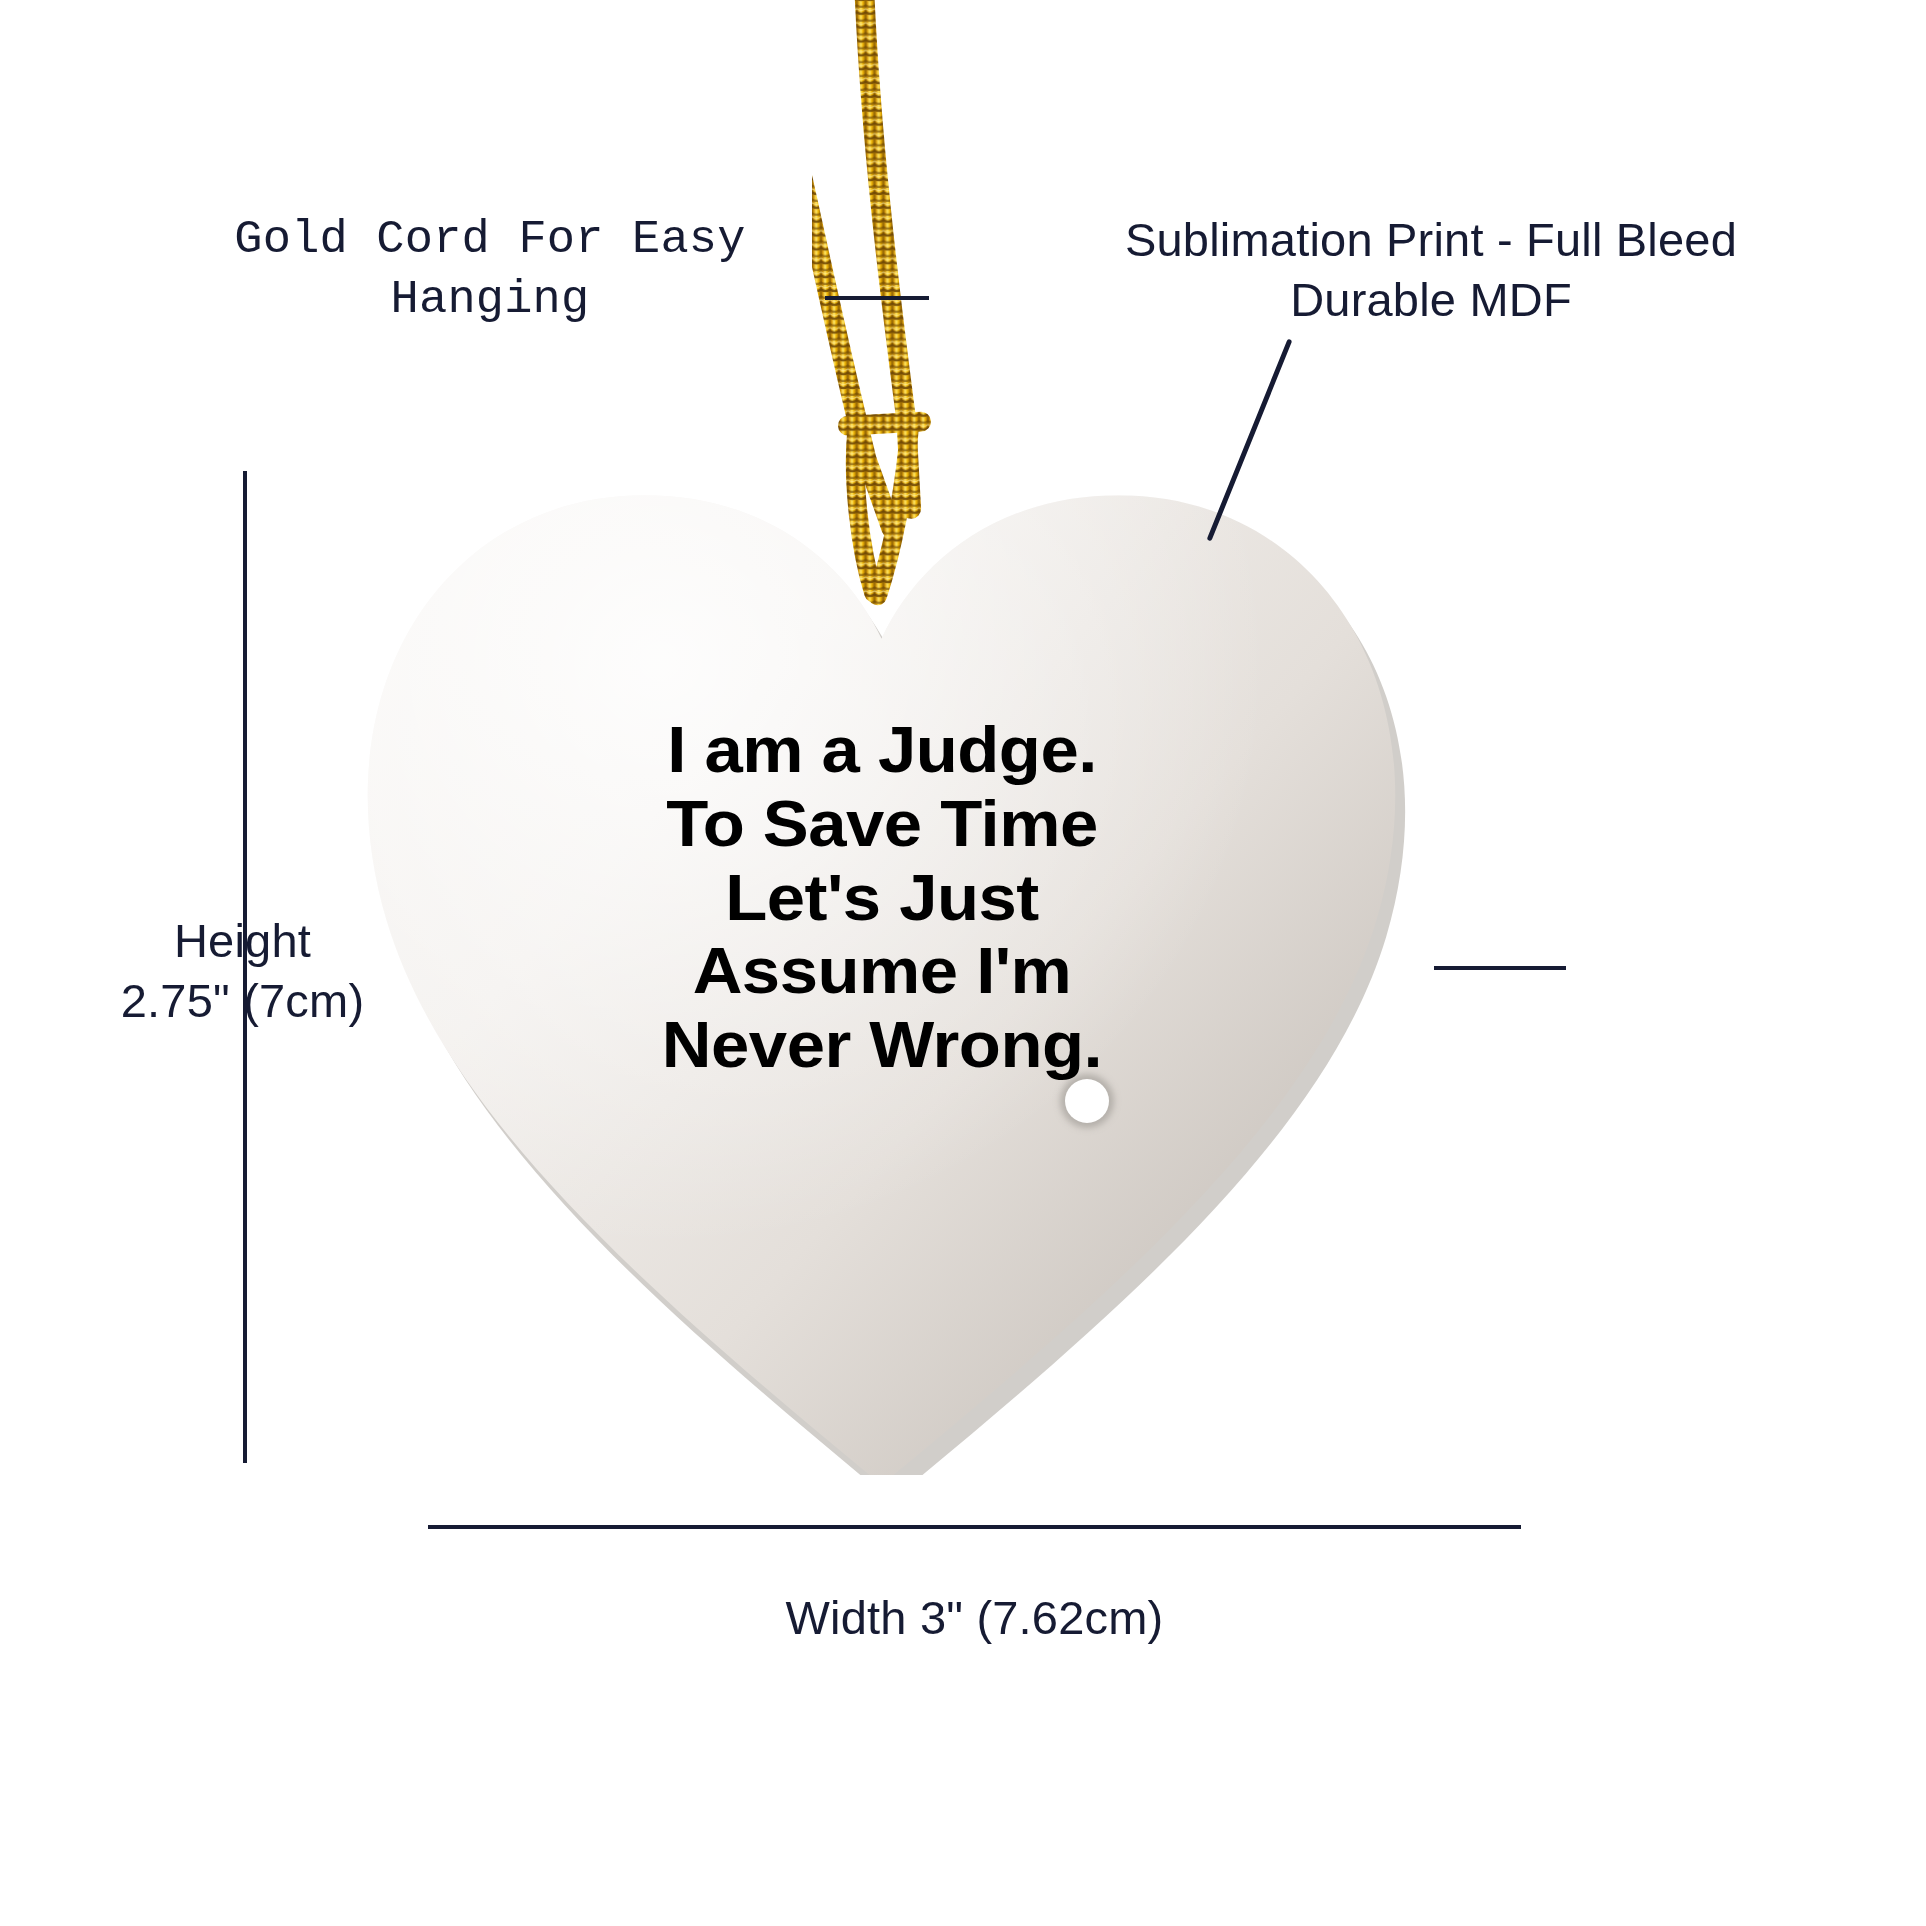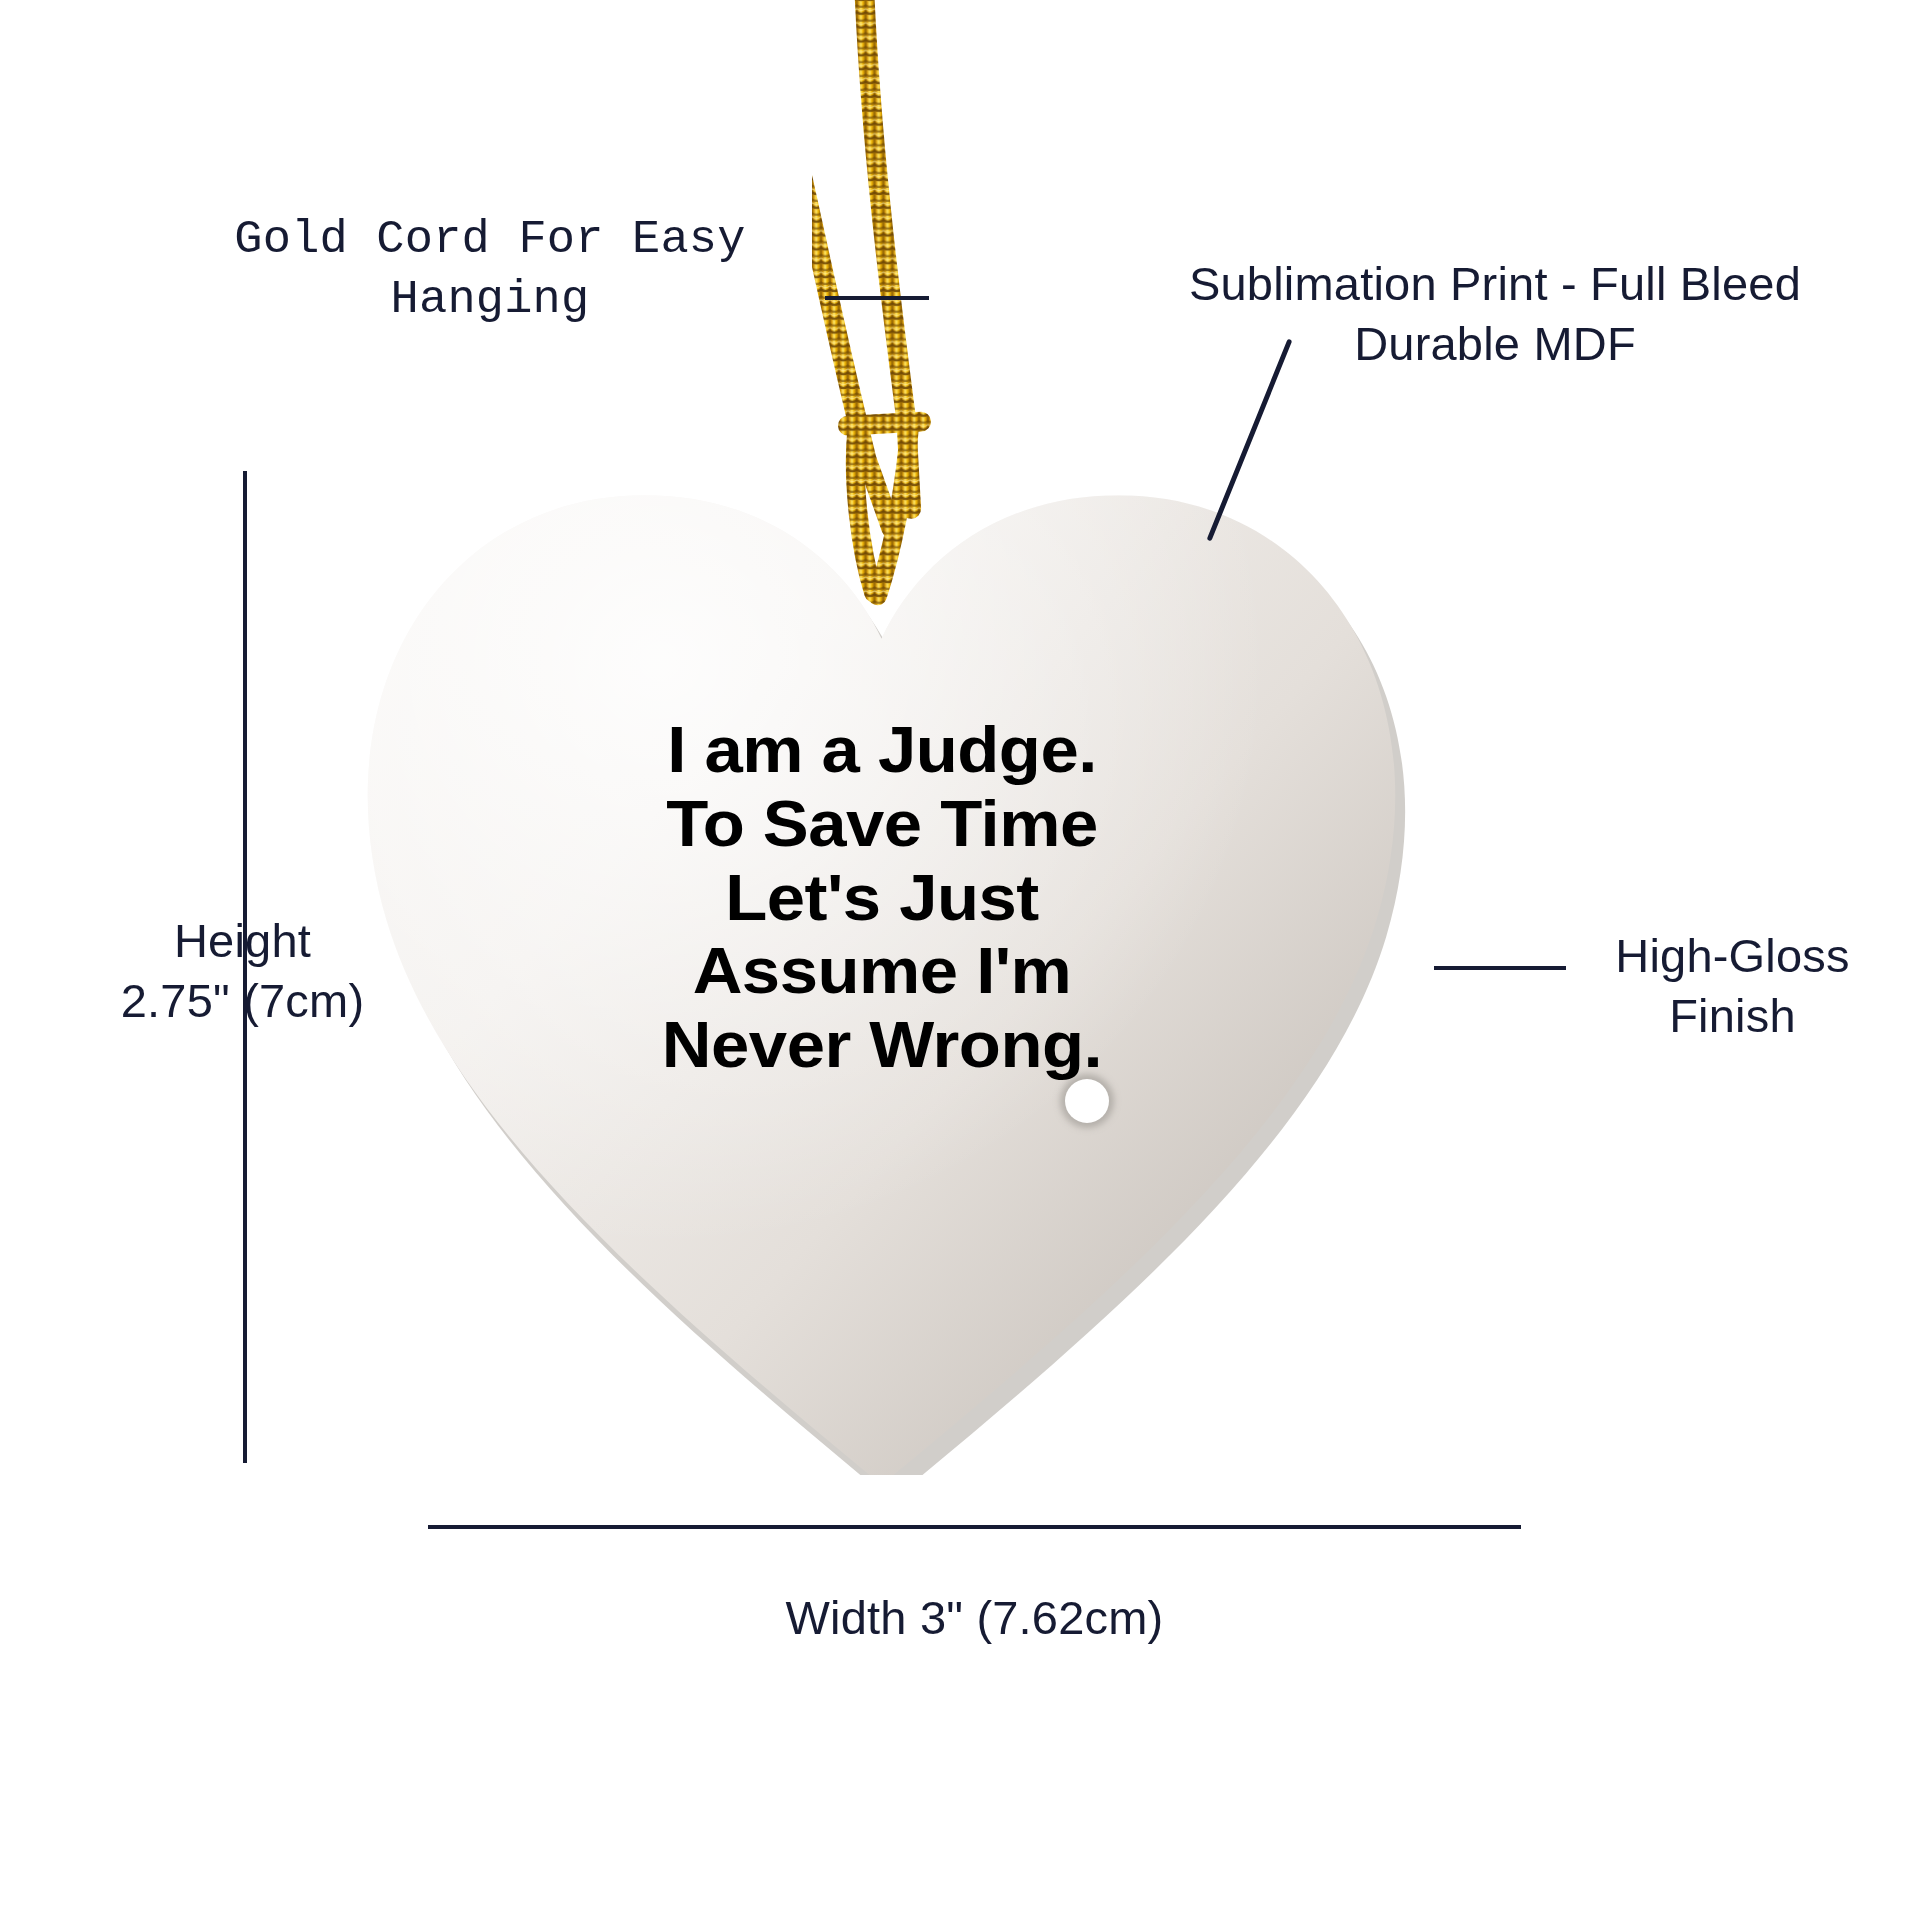--- a/index.html
+++ b/index.html
@@ -149,28 +149,26 @@
 To Save Time
 Let's Just
 Assume I'm
 Never Wrong.</div>
   </div>
 
   <div class="callout" style="left:213px;top:210px;width:554px;font-family:Liberation Mono, monospace;">Gold Cord For Easy
 Hanging</div>
   <div class="line hline" style="left:825px;top:296px;width:104px;"></div>
 
-  <div class="callout" style="left:1099px;top:210px;width:792px;margin-top:44px;">Sublimation Print - Full Bleed
+  <div class="callout" style="left:1035px;top:210px;width:792px;">Sublimation Print - Full Bleed
 Durable MDF</div>
   <svg class="diag" style="left:1188px;top:332px;width:119px;height:218px;" viewBox="0 0 120 220">
     <line x1="102" y1="10" x2="22" y2="208" stroke="#161B33" stroke-width="5" stroke-linecap="round"></line>
   </svg>
 
-  <div class="callout" style="left:1564px;top:926px;width:337px;">High-Gloss
-Finish</div>
   <div class="line hline" style="left:1434px;top:966px;width:132px;"></div>
 
   <div class="line vline" style="left:243px;top:471px;height:992px;"></div>
   <div class="callout" style="left:79px;top:911px;width:327px;text-align:center;">Height
 2.75" (7cm)</div>
 
   <div class="line hline" style="left:428px;top:1525px;width:1093px;"></div>
   <div class="callout" style="left:737px;top:1588px;width:475px;">Width 3" (7.62cm)</div>
 
 </div>

